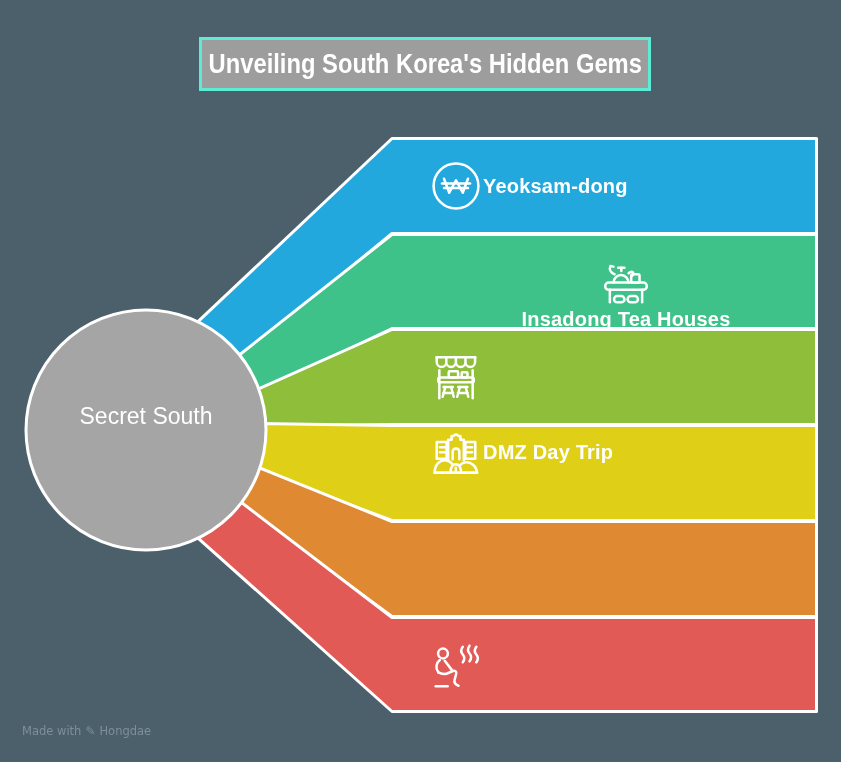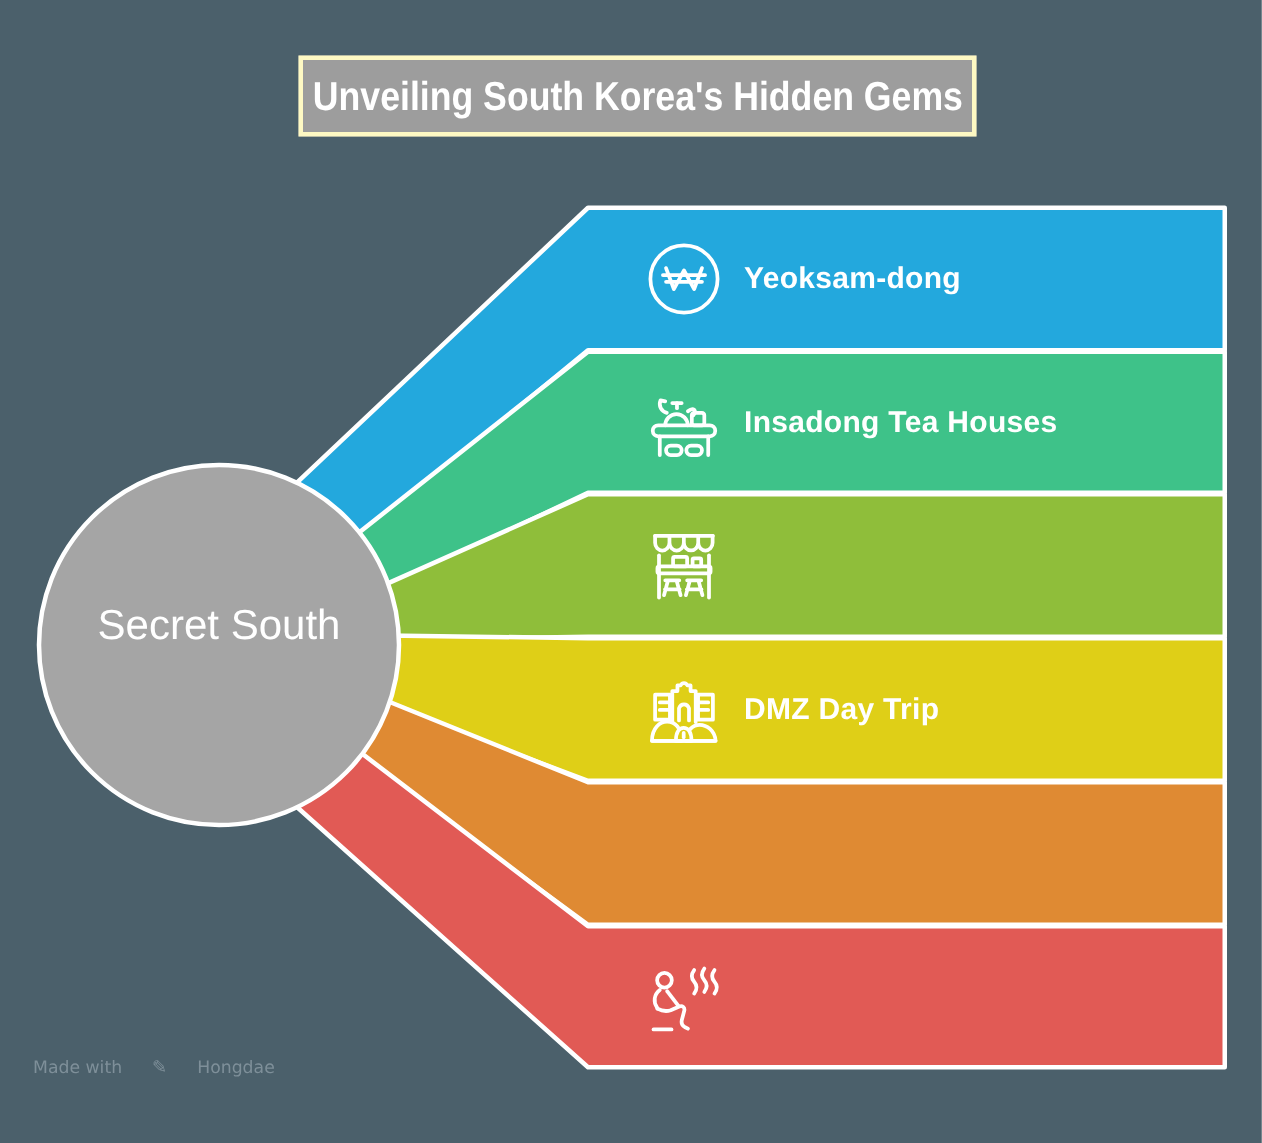--- a/index.html
+++ b/index.html
@@ -1,47 +1,47 @@
 <!DOCTYPE html>
 <html><head>
 <meta charset="utf-8">
 <style>
   html,body{margin:0;padding:0;}
   body{font-family:"Liberation Sans",sans-serif;}
   .stage{position:relative;width:841px;height:762px;overflow:hidden;background:#4b606b;}
   .fan{position:absolute;left:0;top:0;}
   .title-box{
     position:absolute;left:199px;top:37px;width:452px;height:54px;
-    border:3px solid #fef9c3;box-sizing:border-box;
+    border:3px solid #5eead4;box-sizing:border-box;
     display:flex;align-items:center;justify-content:center;
   }
   .title-box span{
     color:#fff;font-size:27px;font-weight:bold;white-space:nowrap;
     transform:scaleX(0.88);transform-origin:center;letter-spacing:0px;
   }
   .circle-label{
     position:absolute;left:36px;top:403px;width:220px;
-    text-align:center;color:#fff;font-size:28px;line-height:27px;font-weight:400;
+    text-align:center;color:#fff;font-size:23px;line-height:27px;font-weight:400;
   }
   .band-row{
     position:absolute;left:431px;height:52px;width:390px;
-    display:flex;align-items:center;gap:15px;
+    display:flex;align-items:center;gap:2px;
   }
   .band-row .icon{flex:0 0 auto;display:block;}
   .band-label{
     color:#fff;font-size:20px;font-weight:bold;letter-spacing:0.2px;white-space:nowrap;
   }
   .icon path,.icon rect,.icon circle,.icon ellipse{
     fill:none;stroke:#fff;stroke-width:2.4;stroke-linecap:round;stroke-linejoin:round;
   }
   .icon .occlude{fill:var(--band);}
   .watermark{
-    position:absolute;left:22px;top:704px;
+    position:absolute;left:22px;top:724px;
     font-family:"DejaVu Sans",sans-serif;font-size:11.5px;color:#7e8f99;
-    display:flex;align-items:center;gap:20px;
+    display:flex;align-items:center;gap:4px;
   }
   .watermark .pen{font-size:12px;}
 </style>
 </head>
 <body>
 
 <div class="stage" style="background-color: rgb(75, 96, 107);">
 
   <svg class="fan" width="841" height="762" viewBox="0 0 841 762">
     <polygon points="191.6,327.7 392,138.5 816.5,138.5 816.5,233.5 392,233.5 235.2,362.3" stroke="#fff" stroke-width="3" stroke-linejoin="round" fill="#23a8dd"></polygon>
@@ -64,21 +64,21 @@
   <div class="band-row" style="top: 160px; --band: #23a8dd;">
     <svg class="icon" width="50" height="50" viewBox="0 0 48 48">
       <circle cx="24" cy="24" r="21.5"></circle>
       <path d="M12.5 17 L17.5 30.5 L24 18.5 L30.5 30.5 L35.5 17"></path>
       <path d="M10.5 21.5 H37.5"></path>
       <path d="M12.5 25.8 H35.5"></path>
     </svg>
     <span class="band-label">Yeoksam-dong</span>
   </div>
 
-  <div class="band-row" style="top: 256px; --band: #3ec289;">
+  <div class="band-row" style="top: 256px; flex-direction: column; --band: #3ec289;">
     <svg class="icon" width="50" height="50" viewBox="0 0 48 48">
       <path d="M12 25.5 A7.2 7.2 0 1 1 26.4 25.5"></path>
       <path d="M13 17.5 C9.5 16.5 7.5 13 9 9.5 L12 10.2"></path>
       <path d="M16.5 11.2 H22.5"></path>
       <path d="M19.5 11.2 V14.5"></path>
       <path d="M26.5 16.5 C30 13.5 32.5 16 30 19"></path>
       <rect x="29" y="17.5" width="8" height="8" rx="1.5"></rect>
       <rect x="4" y="25.5" width="40" height="7" rx="3.5"></rect>
       <path d="M8.5 32.5 V44.5"></path>
       <path d="M39.5 32.5 V44.5"></path>
@@ -95,21 +95,21 @@
       <path d="M8 17.5 V44.5"></path>
       <path d="M40 17.5 V44.5"></path>
       <rect x="17" y="18.5" width="9" height="6" rx="1"></rect>
       <rect x="29.5" y="19.5" width="5.5" height="5" rx="0.8"></rect>
       <rect x="7" y="24.5" width="34" height="4.5" rx="1.2"></rect>
       <path d="M12 33.5 H21 M13.8 33.5 L11.2 43 M19.2 33.5 L21.8 43 M11.8 39.3 H21.2"></path>
       <path d="M26 33.5 H35 M27.8 33.5 L25.2 43 M33.2 33.5 L35.8 43 M25.8 39.3 H35.2"></path>
     </svg>
   </div>
 
-  <div class="band-row" style="top: 447px; --band: #dfcf17;">
+  <div class="band-row" style="top: 426px; --band: #dfcf17;">
     <svg class="icon" width="50" height="50" viewBox="0 0 48 48">
       <rect x="5.5" y="14.5" width="9.5" height="16"></rect>
       <path d="M8.5 19.5 H15 M8.5 24.3 H15"></path>
       <rect x="33" y="14.5" width="9.5" height="16"></rect>
       <path d="M33 19.5 H39.5 M33 24.3 H39.5"></path>
       <path d="M16.5 32 V12.2 H19.8 V8.6 H21.8 A2.6 3.2 0 0 1 26.2 8.6 H28.2 V12.2 H31.5 V32"></path>
       <path d="M20.8 31 V23.2 A3.4 3.8 0 0 1 27.2 23.2 V31"></path>
       <path class="occlude" d="M3.5 44 C3.5 36 8.5 31.8 13.2 31.8 C18 31.8 22.5 35.5 22.8 44 Z"></path>
       <path class="occlude" d="M25.2 44 C25.6 37 30 33.8 34 33.8 C38.5 33.8 43.8 37.5 44.2 44 Z"></path>
       <path class="occlude" d="M18.8 44 C18.8 38 21.2 35.8 23.8 35.8 C26.4 35.8 28.8 38 28.8 44 Z"></path>

